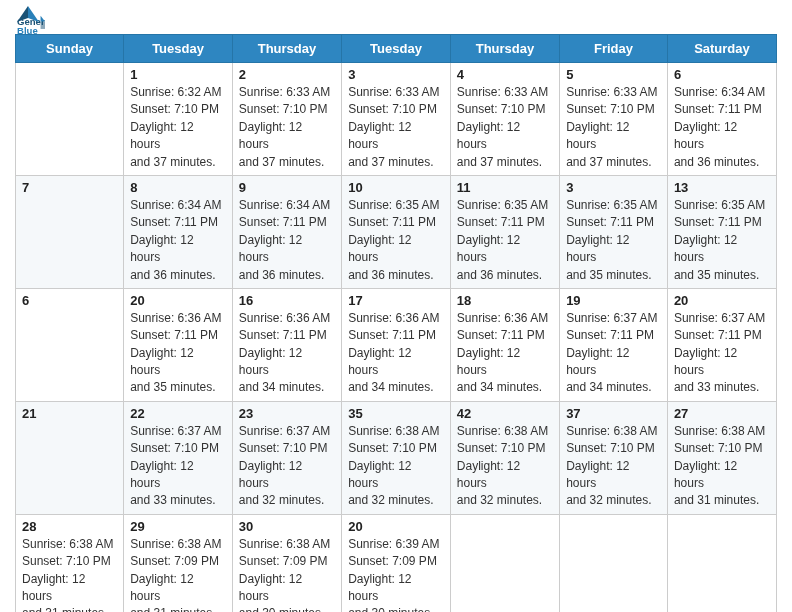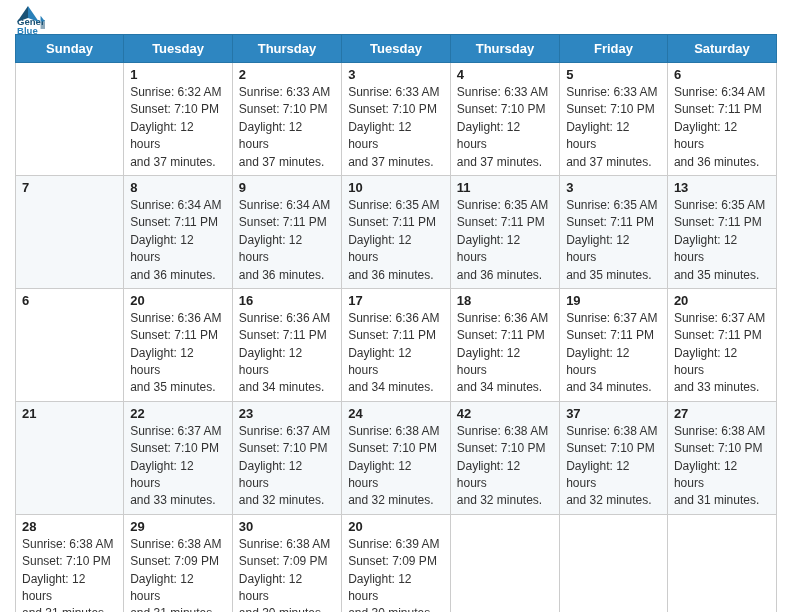--- a/index.html
+++ b/index.html
@@ -223,21 +223,21 @@
           </td>
           <td>
             <span class="day-number">22</span>
             <div class="day-info">Sunrise: 6:37 AM<br>Sunset: 7:10 PM<br>Daylight: 12 hours<br>and 33 minutes.</div>
           </td>
           <td>
             <span class="day-number">23</span>
             <div class="day-info">Sunrise: 6:37 AM<br>Sunset: 7:10 PM<br>Daylight: 12 hours<br>and 32 minutes.</div>
           </td>
           <td>
-            <span class="day-number">24</span>
+            <span class="day-number">35</span>
             <div class="day-info">Sunrise: 6:38 AM<br>Sunset: 7:10 PM<br>Daylight: 12 hours<br>and 32 minutes.</div>
           </td>
           <td>
             <span class="day-number">42</span>
             <div class="day-info">Sunrise: 6:38 AM<br>Sunset: 7:10 PM<br>Daylight: 12 hours<br>and 32 minutes.</div>
           </td>
           <td>
             <span class="day-number">37</span>
             <div class="day-info">Sunrise: 6:38 AM<br>Sunset: 7:10 PM<br>Daylight: 12 hours<br>and 32 minutes.</div>
           </td>

